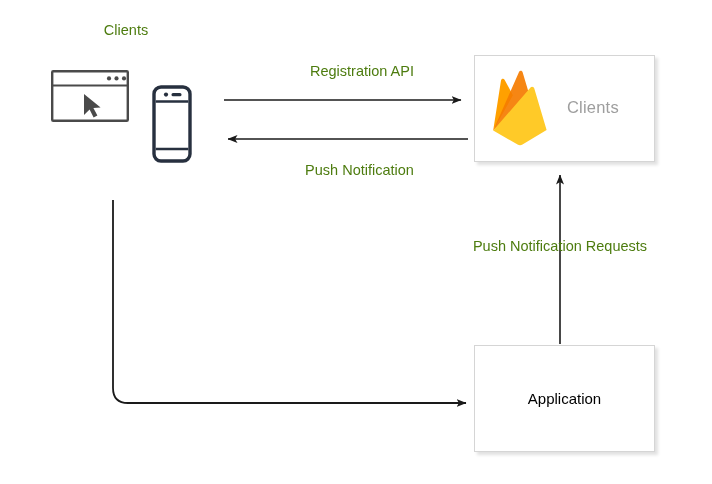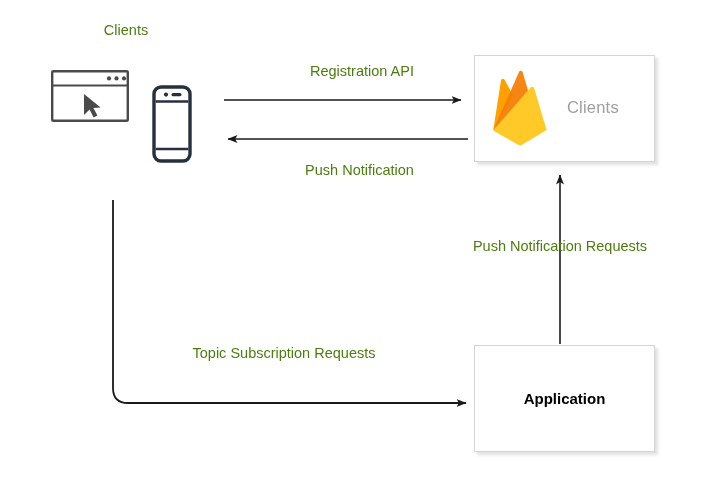--- a/index.html
+++ b/index.html
@@ -46,21 +46,20 @@
   #application-box {
     left: 474px; top: 345px;
     width: 181px; height: 107px;
     display: flex;
     align-items: center;
     justify-content: center;
   }
   #application-label {
     font-size: 15px;
     color: #000000;
-    font-weight: bold;
   }
   #firebase-logo {
     position: absolute;
     left: 14px; top: 14px;
     width: 62px; height: 78px;
   }
   #firebase-text {
     position: absolute;
     left: 92px; top: 42px;
     font-size: 16.5px;
@@ -131,21 +130,20 @@
   <rect x="19.5" y="8.1" width="10" height="3.2" rx="1.5" fill="#27303f"></rect>
 </svg>
 
 <div class="lbl center" id="registration-api-label">Registration API</div>
 
 <div class="lbl center" id="push-notification-label">Push Notification</div>
 
 <div class="lbl center" id="push-notification-requests-label">Push Notification Requests</div>
 
 <div class="lbl center" id="registration-token-label" style="text-align:center;">
-  <div>Topic Subscription Requests</div>
 </div>
 
 <div class="node-box" id="firebase-box">
   <svg id="firebase-logo" viewBox="0 0 62 78" xmlns="http://www.w3.org/2000/svg">
     <path d="M4.2,60.5 L12.0,10.5 C12.3,8.6 14.8,8.2 15.7,9.9 L23.9,25.3 L4.2,60.5 Z" fill="#ffa000"></path>
     <path d="M4.2,60.5 L30.0,2.0 C30.8,0.2 33.4,0.6 33.7,2.6 L41.0,27.0 L4.2,60.5 Z" fill="#f57c00" opacity="0.92"></path>
     <path d="M4.2,60.5 L41.5,17.4 C42.7,16.0 45.0,16.7 45.3,18.6 L57.6,60.0
              L33.5,74.6 C32.0,75.5 30.1,75.5 28.6,74.6 L4.2,60.5 Z" fill="#ffca28"></path>
   </svg>
   <span id="firebase-text">Clients</span>

